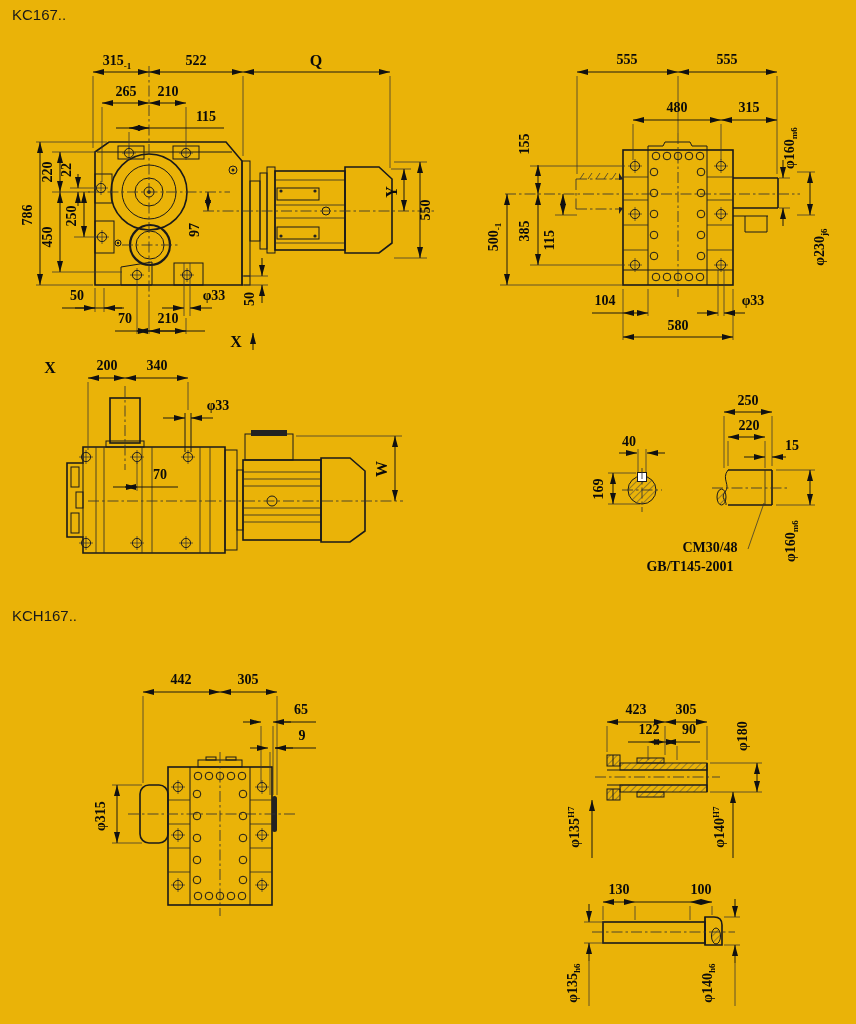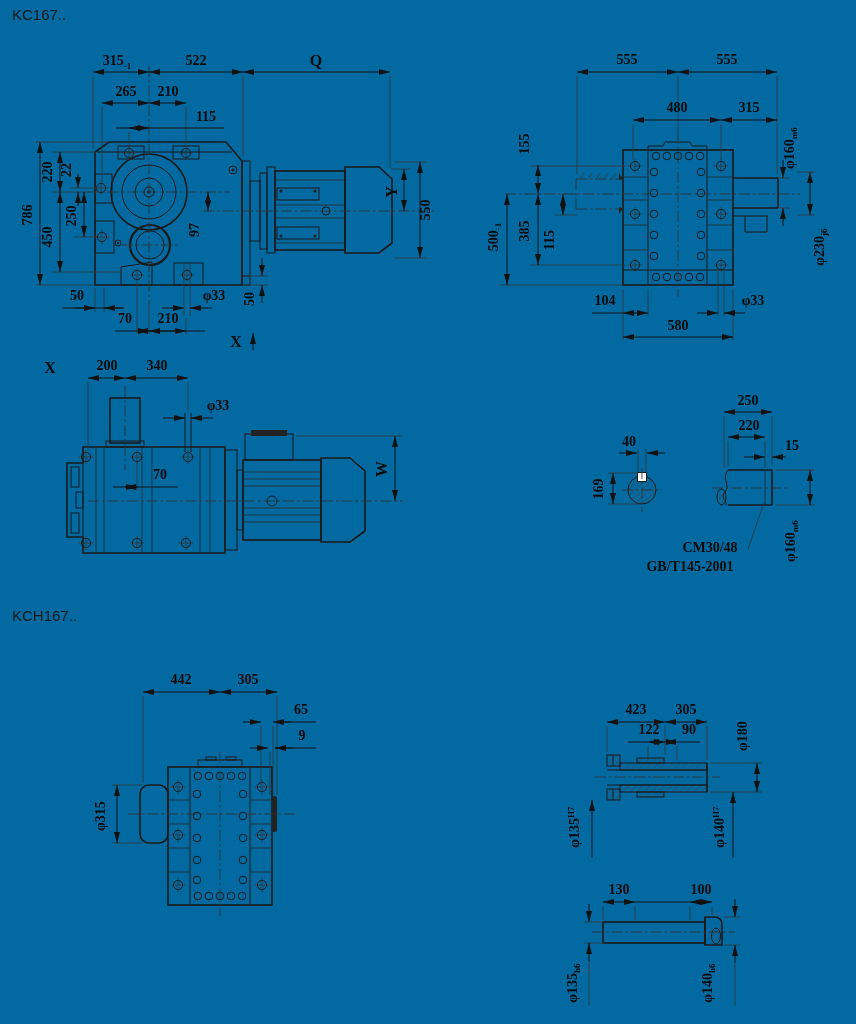--- a/index.html
+++ b/index.html
@@ -1,16 +1,16 @@
 <!DOCTYPE html>
 <html><head>
 <meta charset="utf-8">
 <style>
   html,body { margin:0; padding:0; background:#fff; }
-  .canvas { position:relative; width:856px; height:1024px; background:#0369a1; overflow:hidden; }
+  .canvas { position:relative; width:856px; height:1024px; background:#eab308; overflow:hidden; }
   svg { display:block; }
   .ol  { fill:none; stroke:#1a1a1a; stroke-width:1.6; }
   .ol2 { fill:none; stroke:#1a1a1a; stroke-width:1; }
   .lt  { fill:none; stroke:#2a2a2a; stroke-width:0.8; }
   .thin{ fill:none; stroke:#333; stroke-width:0.75; }
   .cl  { fill:none; stroke:#333; stroke-width:0.85; stroke-dasharray:11 3 2.5 3; }
   .da  { fill:none; stroke:#111; stroke-width:0.95; marker-start:url(#ms); marker-end:url(#me); }
   .ae  { fill:none; stroke:#111; stroke-width:0.95; marker-end:url(#me); }
   .dl  { fill:none; stroke:#111; stroke-width:0.95; }
   .dt  { font-family:"Liberation Serif", serif; font-size:14px; font-weight:bold; fill:#0b0b0b; text-anchor:middle; }

